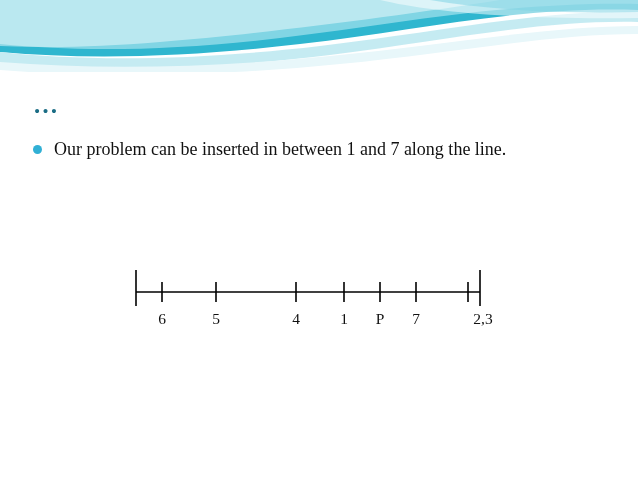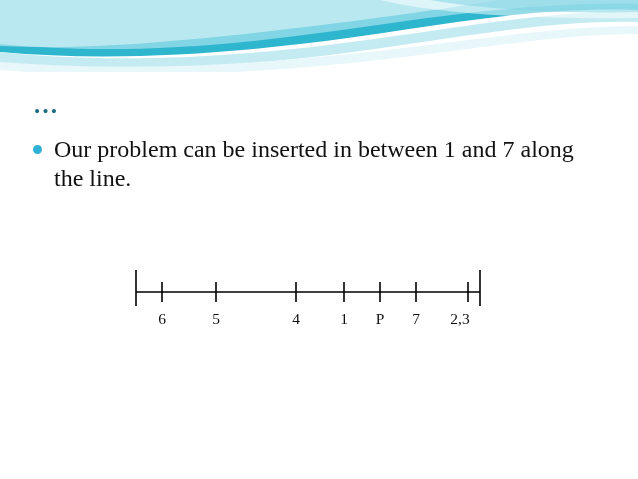--- a/index.html
+++ b/index.html
@@ -57,21 +57,21 @@
     width: 9px;
     height: 9px;
     border-radius: 50%;
     background: #31b0d5;
     margin-top: 10px;
     margin-right: 12px;
     flex: 0 0 auto;
   }
   .bullet-text {
     font-family: "Liberation Serif", serif;
-    font-size: 24px;
+    font-size: 18px;
     line-height: 29px;
     color: #111111;
     max-width: 545px;
   }
   .numberline {
     position: absolute;
     left: 120px;
     top: 250px;
     width: 400px;
     height: 90px;
@@ -134,16 +134,16 @@
       </svg>
   </div>
 
   <div class="nl-labels">
       <div class="nl-label" style="left: 42px;">6</div>
       <div class="nl-label" style="left: 96px;">5</div>
       <div class="nl-label" style="left: 176px;">4</div>
       <div class="nl-label" style="left: 224px;">1</div>
       <div class="nl-label" style="left: 260px;">P</div>
       <div class="nl-label" style="left: 296px;">7</div>
-      <div class="nl-label" style="left: 340px;">2,3</div>
+      <div class="nl-label" style="left: 363px;">2,3</div>
     </div>
 
 </div>
 
 </body></html>

